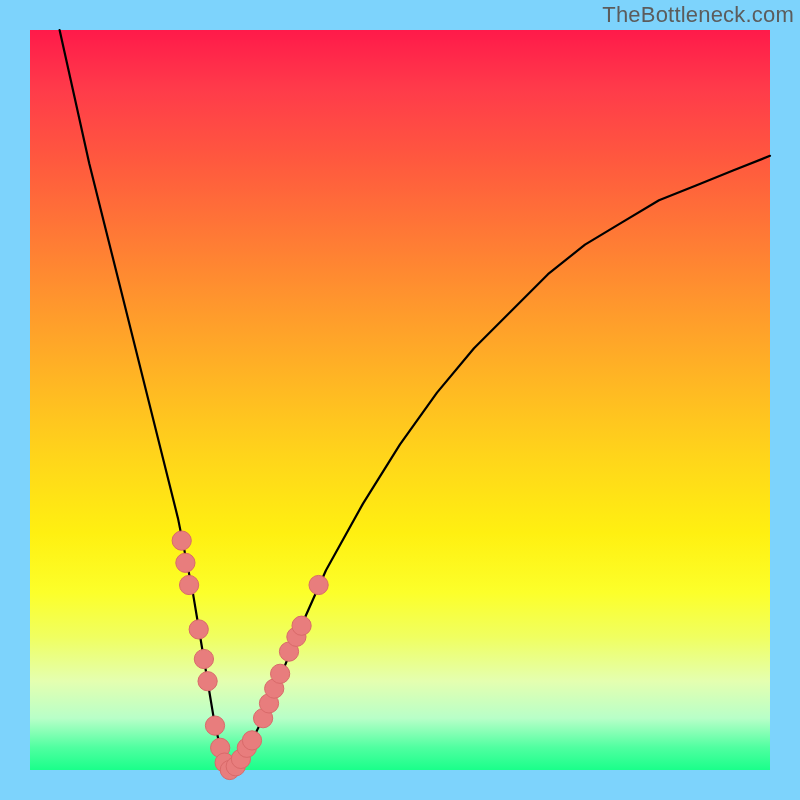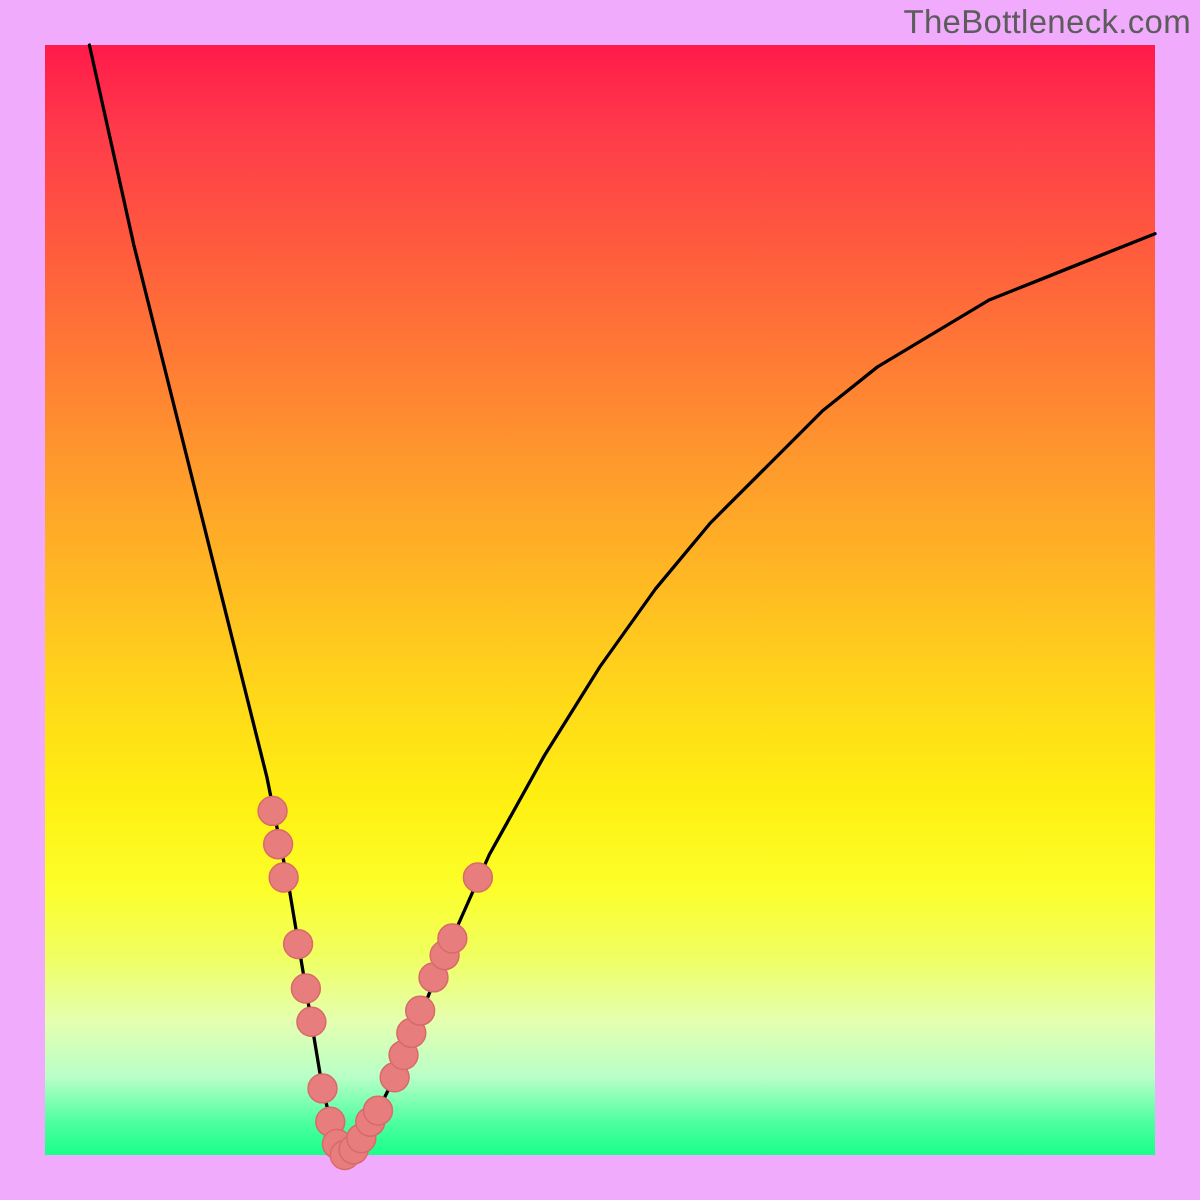--- a/index.html
+++ b/index.html
@@ -1,21 +1,21 @@
 <!DOCTYPE html>
 <html><head>
 <meta charset="utf-8">
 <style>
   * { margin: 0; padding: 0; box-sizing: border-box; }
   html, body { width: 800px; height: 800px; overflow: hidden; background: #000; }
   .stage {
     position: relative;
     width: 800px;
     height: 800px;
-    background: #f0abfc;
+    background: #7dd3fc;
   }
   .plot-area {
     position: absolute;
     left: 30px;
     top: 30px;
     width: 740px;
     height: 740px;
     background: linear-gradient(to bottom,
       #ff1a4a 0%,
       #ff3b4a 8%,

